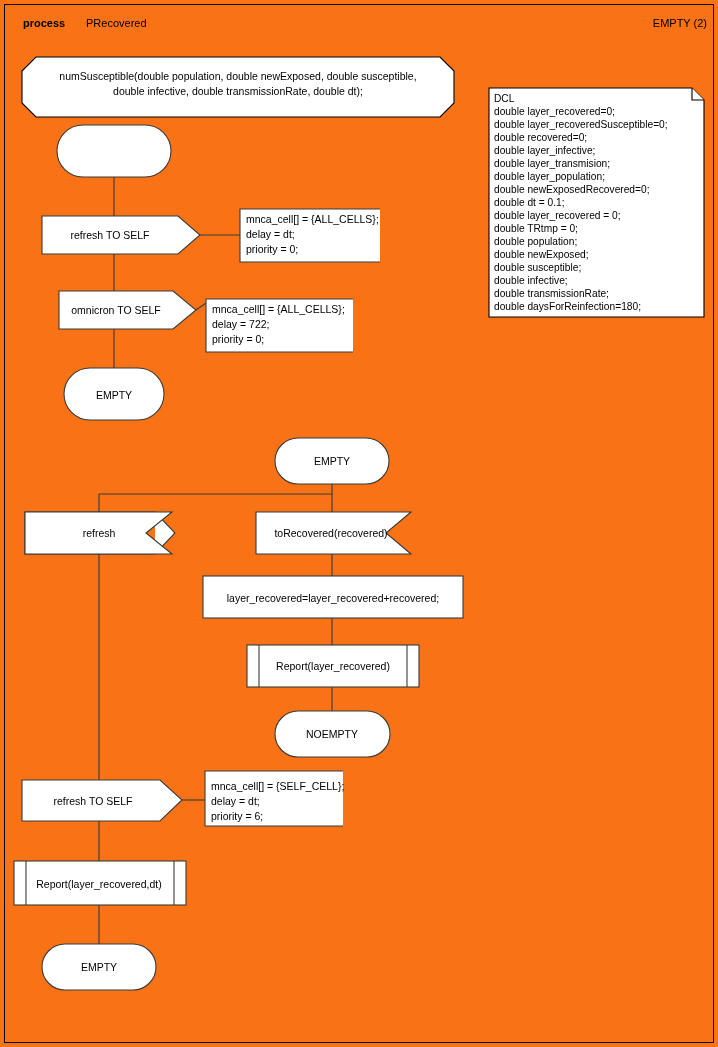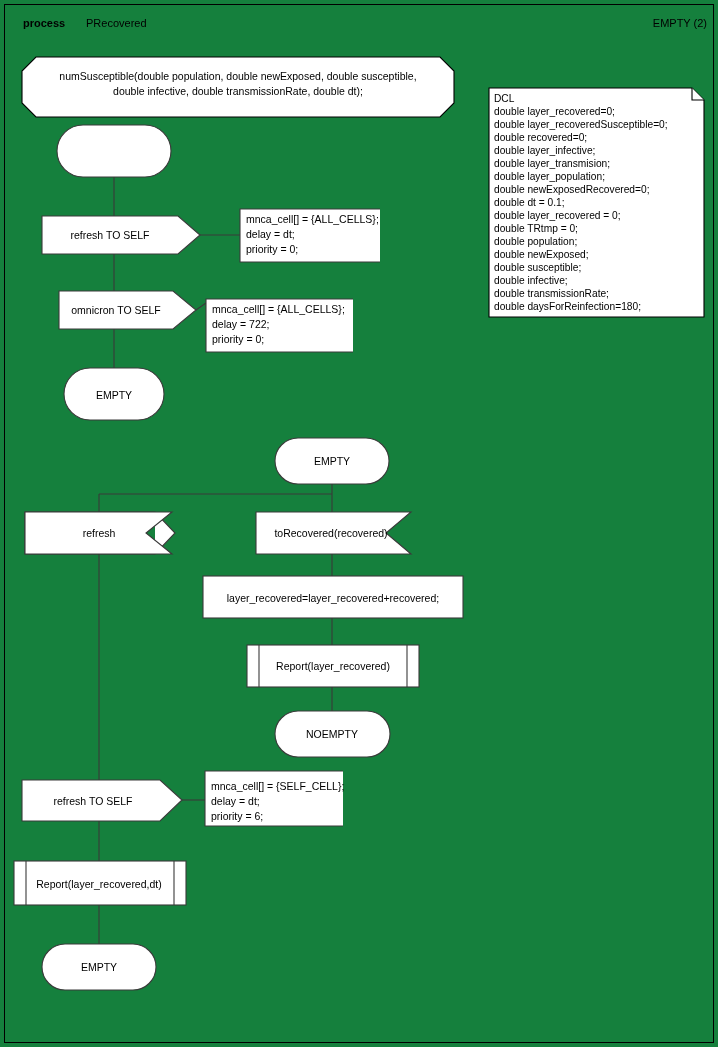--- a/index.html
+++ b/index.html
@@ -7,21 +7,21 @@
     padding: 0;
     background: #ffffff;
   }
   body {
     font-family: "Liberation Sans", sans-serif;
   }
   #page {
     position: relative;
     width: 718px;
     height: 1047px;
-    background: #15803d;
+    background: #f97316;
     overflow: hidden;
   }
   #page > svg {
     position: absolute;
     top: 0;
     left: 0;
   }
   .frame {
     fill: none;
     stroke: #000000;

